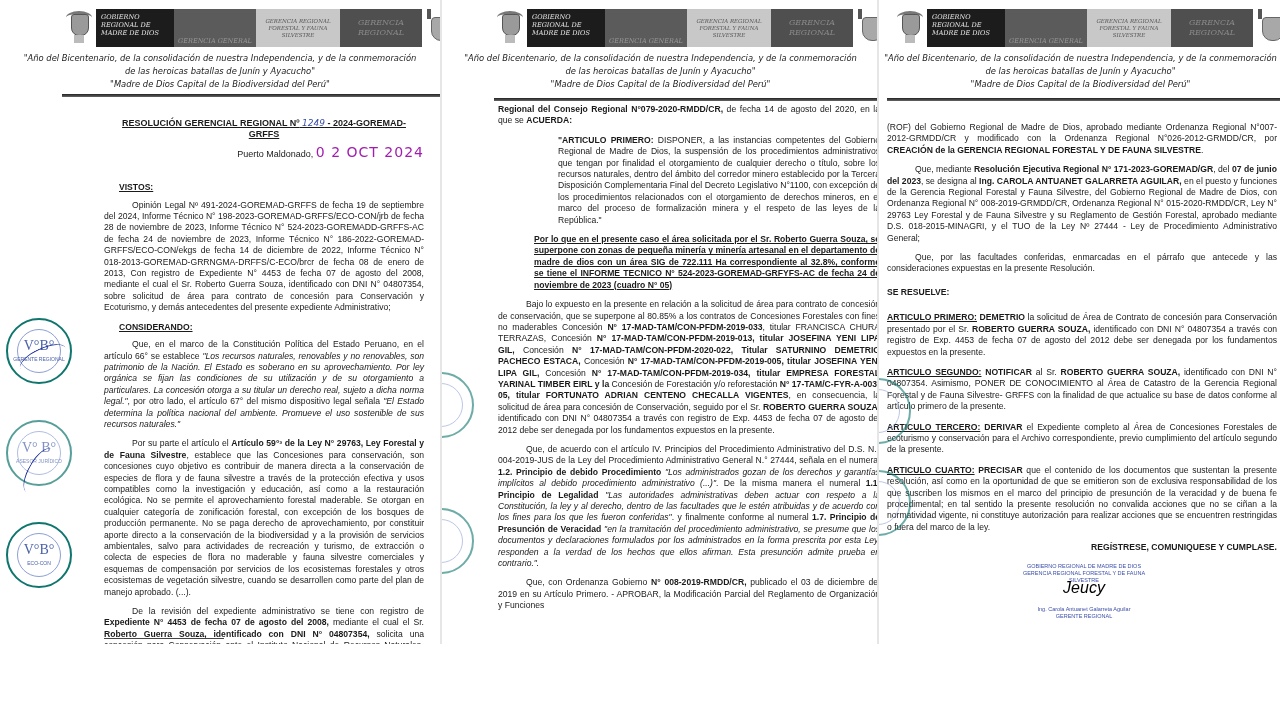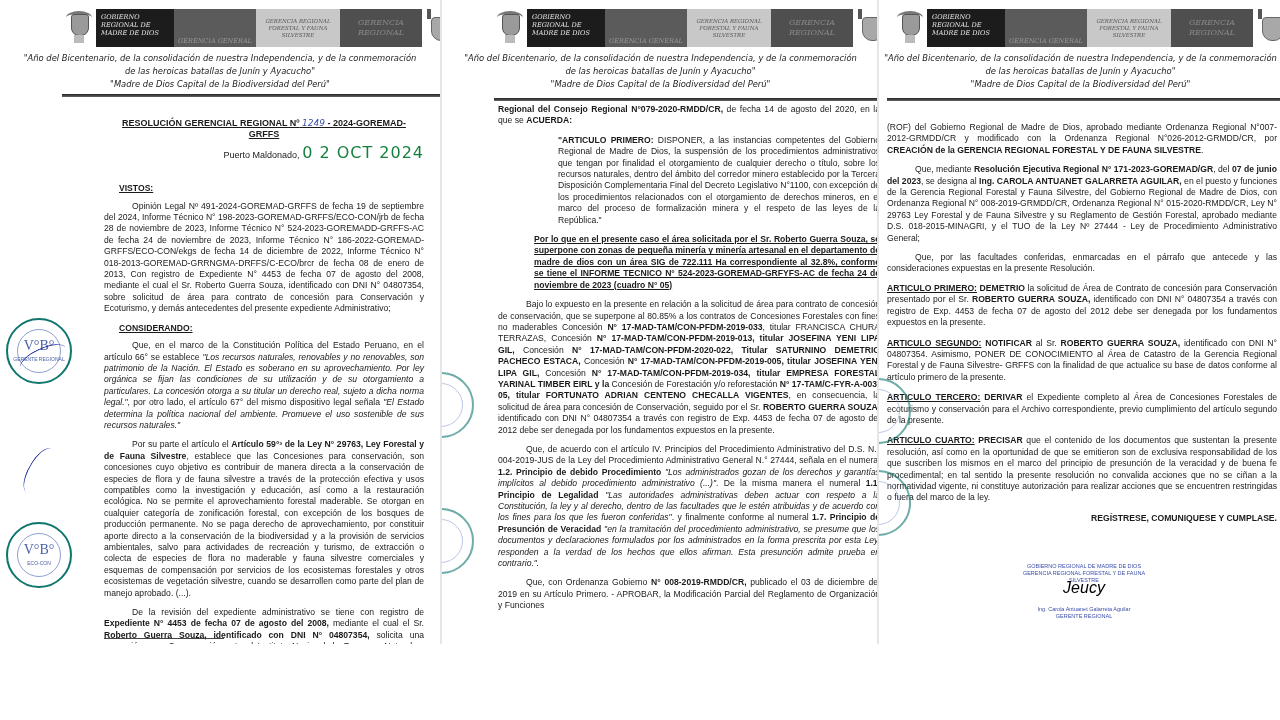--- a/index.html
+++ b/index.html
@@ -29,21 +29,21 @@
   .p1 .rule{left:62px;right:0;}
   .p2 .rule{left:52px;right:0;top:98px;}
   .p3 .rule{left:8px;right:0;top:98px;}
   .body{position:absolute;font-size:8.6px;line-height:11.4px;text-align:justify;}
   .p1 .body{left:104px;width:320px;top:110px;}
   .p2 .body{left:56px;width:382px;top:104px;}
   .p3 .body{left:8px;width:390px;top:104px;margin-top:18px;}
   .title{font-weight:bold;text-decoration:underline;text-align:center;font-size:9px;margin:8px 12px 6px;}
   .num{color:#3b4fa8;font-family:"DejaVu Sans",sans-serif;font-style:italic;font-weight:normal;}
   .place{text-align:right;font-size:9px;margin-bottom:22px;}
-  .date{color:#15803d;font-size:16px;letter-spacing:1px;font-family:"DejaVu Sans",sans-serif;}
+  .date{color:#a21caf;font-size:14px;letter-spacing:1px;font-family:"DejaVu Sans",sans-serif;}
   .h{font-weight:bold;text-decoration:underline;margin:6px 15px;}
   p{margin:0 0 8px;text-indent:28px;}
   .noind{text-indent:0;}
   .quote{margin-left:60px;text-indent:0;}
   .ul{font-weight:bold;text-decoration:underline;margin-left:36px;text-indent:0;}
   .art{text-indent:0;margin-bottom:9px;}
   .art b.lab{text-decoration:underline;}
   .center{text-align:right;text-indent:0;font-weight:bold;}
   .foot-note{position:absolute;left:104px;top:643px;font-size:6.5px;color:#333;}
   .fn-rule{position:absolute;left:104px;top:638px;width:120px;height:1px;background:#444;}
@@ -108,20 +108,25 @@
     <p><span>Por su parte el artículo el </span><b>Artículo 59°³ de la Ley N° 29763, Ley Forestal y de Fauna Silvestre</b><span>, establece que las Concesiones para conservación, son concesiones cuyo objetivo es contribuir de manera directa a la conservación de especies de flora y de fauna silvestre a través de la protección efectiva y usos compatibles como la investigación y educación, así como a la restauración ecológica. No se permite el aprovechamiento forestal maderable. Se otorgan en cualquier categoría de zonificación forestal, con excepción de los bosques de producción permanente. No se paga derecho de aprovechamiento, por constituir aporte directo a la conservación de la biodiversidad y a la provisión de servicios ambientales, salvo para actividades de recreación y turismo, de extracción o colecta de especies de flora no maderable y fauna silvestre comerciales y esquemas de compensación por servicios de los ecosistemas forestales y otros ecosistemas de vegetación silvestre, cuando se desarrollen como parte del plan de manejo aprobado. (...).</span></p>
     <p><span>De la revisión del expediente administrativo se tiene con registro de </span><b>Expediente N° 4453 de fecha 07 de agosto del 2008,</b><span> mediante el cual el Sr. </span><b>Roberto Guerra Souza, identificado con DNI N° 04807354,</b><span> solicita una concesión para Conservación ante el Instituto Nacional de Recursos Naturales-INRENA ahora Gerencia Regional Forestal y de Fauna Silvestre-GRFFS en ese contexto el Área de</span></p>
   </div>
 
   <div class="stamp" style="left:6px;top:318px;">
       <div class="inner"></div>
       <div class="vb">V°B°</div>
       <div class="role">GERENTE REGIONAL</div>
     </div>
   <div class="sign" style="left:18px;top:348px;"></div>
+  <div class="stamp" style="left:6px;top:420px;opacity:.7;">
+      <div class="inner"></div>
+      <div class="vb">V° B°</div>
+      <div class="role">ASESOR JURÍDICO</div>
+    </div>
   <div class="sign" style="left:14px;top:460px;transform:rotate(-60deg);"></div>
   <div class="stamp" style="left:6px;top:522px;">
       <div class="inner"></div>
       <div class="vb">V°B°</div>
       <div class="role">ECO-CON</div>
     </div>
 
   <div class="fn-rule"></div>
   <div class="foot-note">³ Artículo 57.-Concesiones para productos forestales diferentes a la madera.</div>
   <div class="foot-rule"></div>
@@ -196,20 +201,21 @@
     <div>"Año del Bicentenario, de la consolidación de nuestra Independencia, y de la conmemoración</div>
     <div>de las heroicas batallas de Junín y Ayacucho"</div>
     <div>"Madre de Dios Capital de la Biodiversidad del Perú"</div>
   </div>
   <div class="rule"></div>
 
   <div class="body">
     <p class="noind"><span>(ROF) del Gobierno Regional de Madre de Dios, aprobado mediante Ordenanza Regional N°007-2012-GRMDD/CR y modificado con la Ordenanza Regional N°026-2012-GRMDD/CR, por </span><b>CREACIÓN de la GERENCIA REGIONAL FORESTAL Y DE FAUNA SILVESTRE</b><span>.</span></p>
     <p><span>Que, mediante </span><b>Resolución Ejecutiva Regional N° 171-2023-GOREMAD/GR</b><span>, del </span><b>07 de junio del 2023</b><span>, se designa al </span><b>Ing. CAROLA ANTUANET GALARRETA AGUILAR,</b><span> en el puesto y funciones de la Gerencia Regional Forestal y Fauna Silvestre, del Gobierno Regional de Madre de Dios, con Ordenanza Regional N° 008-2019-GRMDD/CR, Ordenanza Regional N° 015-2020-RMDD/CR, Ley N° 29763 Ley Forestal y de Fauna Silvestre y su Reglamento de Gestión Forestal, aprobado mediante D.S. 018-2015-MINAGRI, y el TUO de la Ley Nº 27444 - Ley de Procedimiento Administrativo General;</span></p>
     <p>Que, por las facultades conferidas, enmarcadas en el párrafo que antecede y las consideraciones expuestas en la presente Resolución.</p>
+    <p class="noind" style="font-weight:bold;margin:12px 0 14px;">SE RESUELVE:</p>
     <p class="art"><b class="lab">ARTICULO PRIMERO:</b><b> DEMETRIO</b><span> la solicitud de Área de Contrato de concesión para Conservación presentado por el Sr. </span><b>ROBERTO GUERRA SOUZA,</b><span> identificado con DNI N° 04807354 a través con registro de Exp. 4453 de fecha 07 de agosto del 2012 debe ser denegada por los fundamentos expuestos en la presente.</span></p>
     <p class="art"><b class="lab">ARTICULO SEGUNDO:</b><b> NOTIFICAR</b><span> al Sr. </span><b>ROBERTO GUERRA SOUZA,</b><span> identificado con DNI N° 04807354. Asimismo, PONER DE CONOCIMIENTO al Área de Catastro de la Gerencia Regional Forestal y de Fauna Silvestre- GRFFS con la finalidad de que actualice su base de datos conforme al artículo primero de la presente.</span></p>
     <p class="art"><b class="lab">ARTICULO TERCERO:</b><b> DERIVAR</b><span> el Expediente completo al Área de Concesiones Forestales de ecoturismo y conservación para el Archivo correspondiente, previo cumplimiento del artículo segundo de la presente.</span></p>
     <p class="art"><b class="lab">ARTICULO CUARTO:</b><b> PRECISAR</b><span> que el contenido de los documentos que sustentan la presente resolución, así como en la oportunidad de que se emitieron son de exclusiva responsabilidad de los que suscriben los mismos en el marco del principio de presunción de la veracidad y de buena fe procedimental; en tal sentido la presente resolución no convalida acciones que no se ciñan a la normatividad vigente, ni constituye autorización para realizar acciones que se encuentren restringidas o fuera del marco de la ley.</span></p>
     <p class="center">REGÍSTRESE, COMUNIQUESE Y CUMPLASE.</p>
   </div>
 
   <div class="sig-block">
     <div>GOBIERNO REGIONAL DE MADRE DE DIOS</div>
     <div>GERENCIA REGIONAL FORESTAL Y DE FAUNA SILVESTRE</div>

